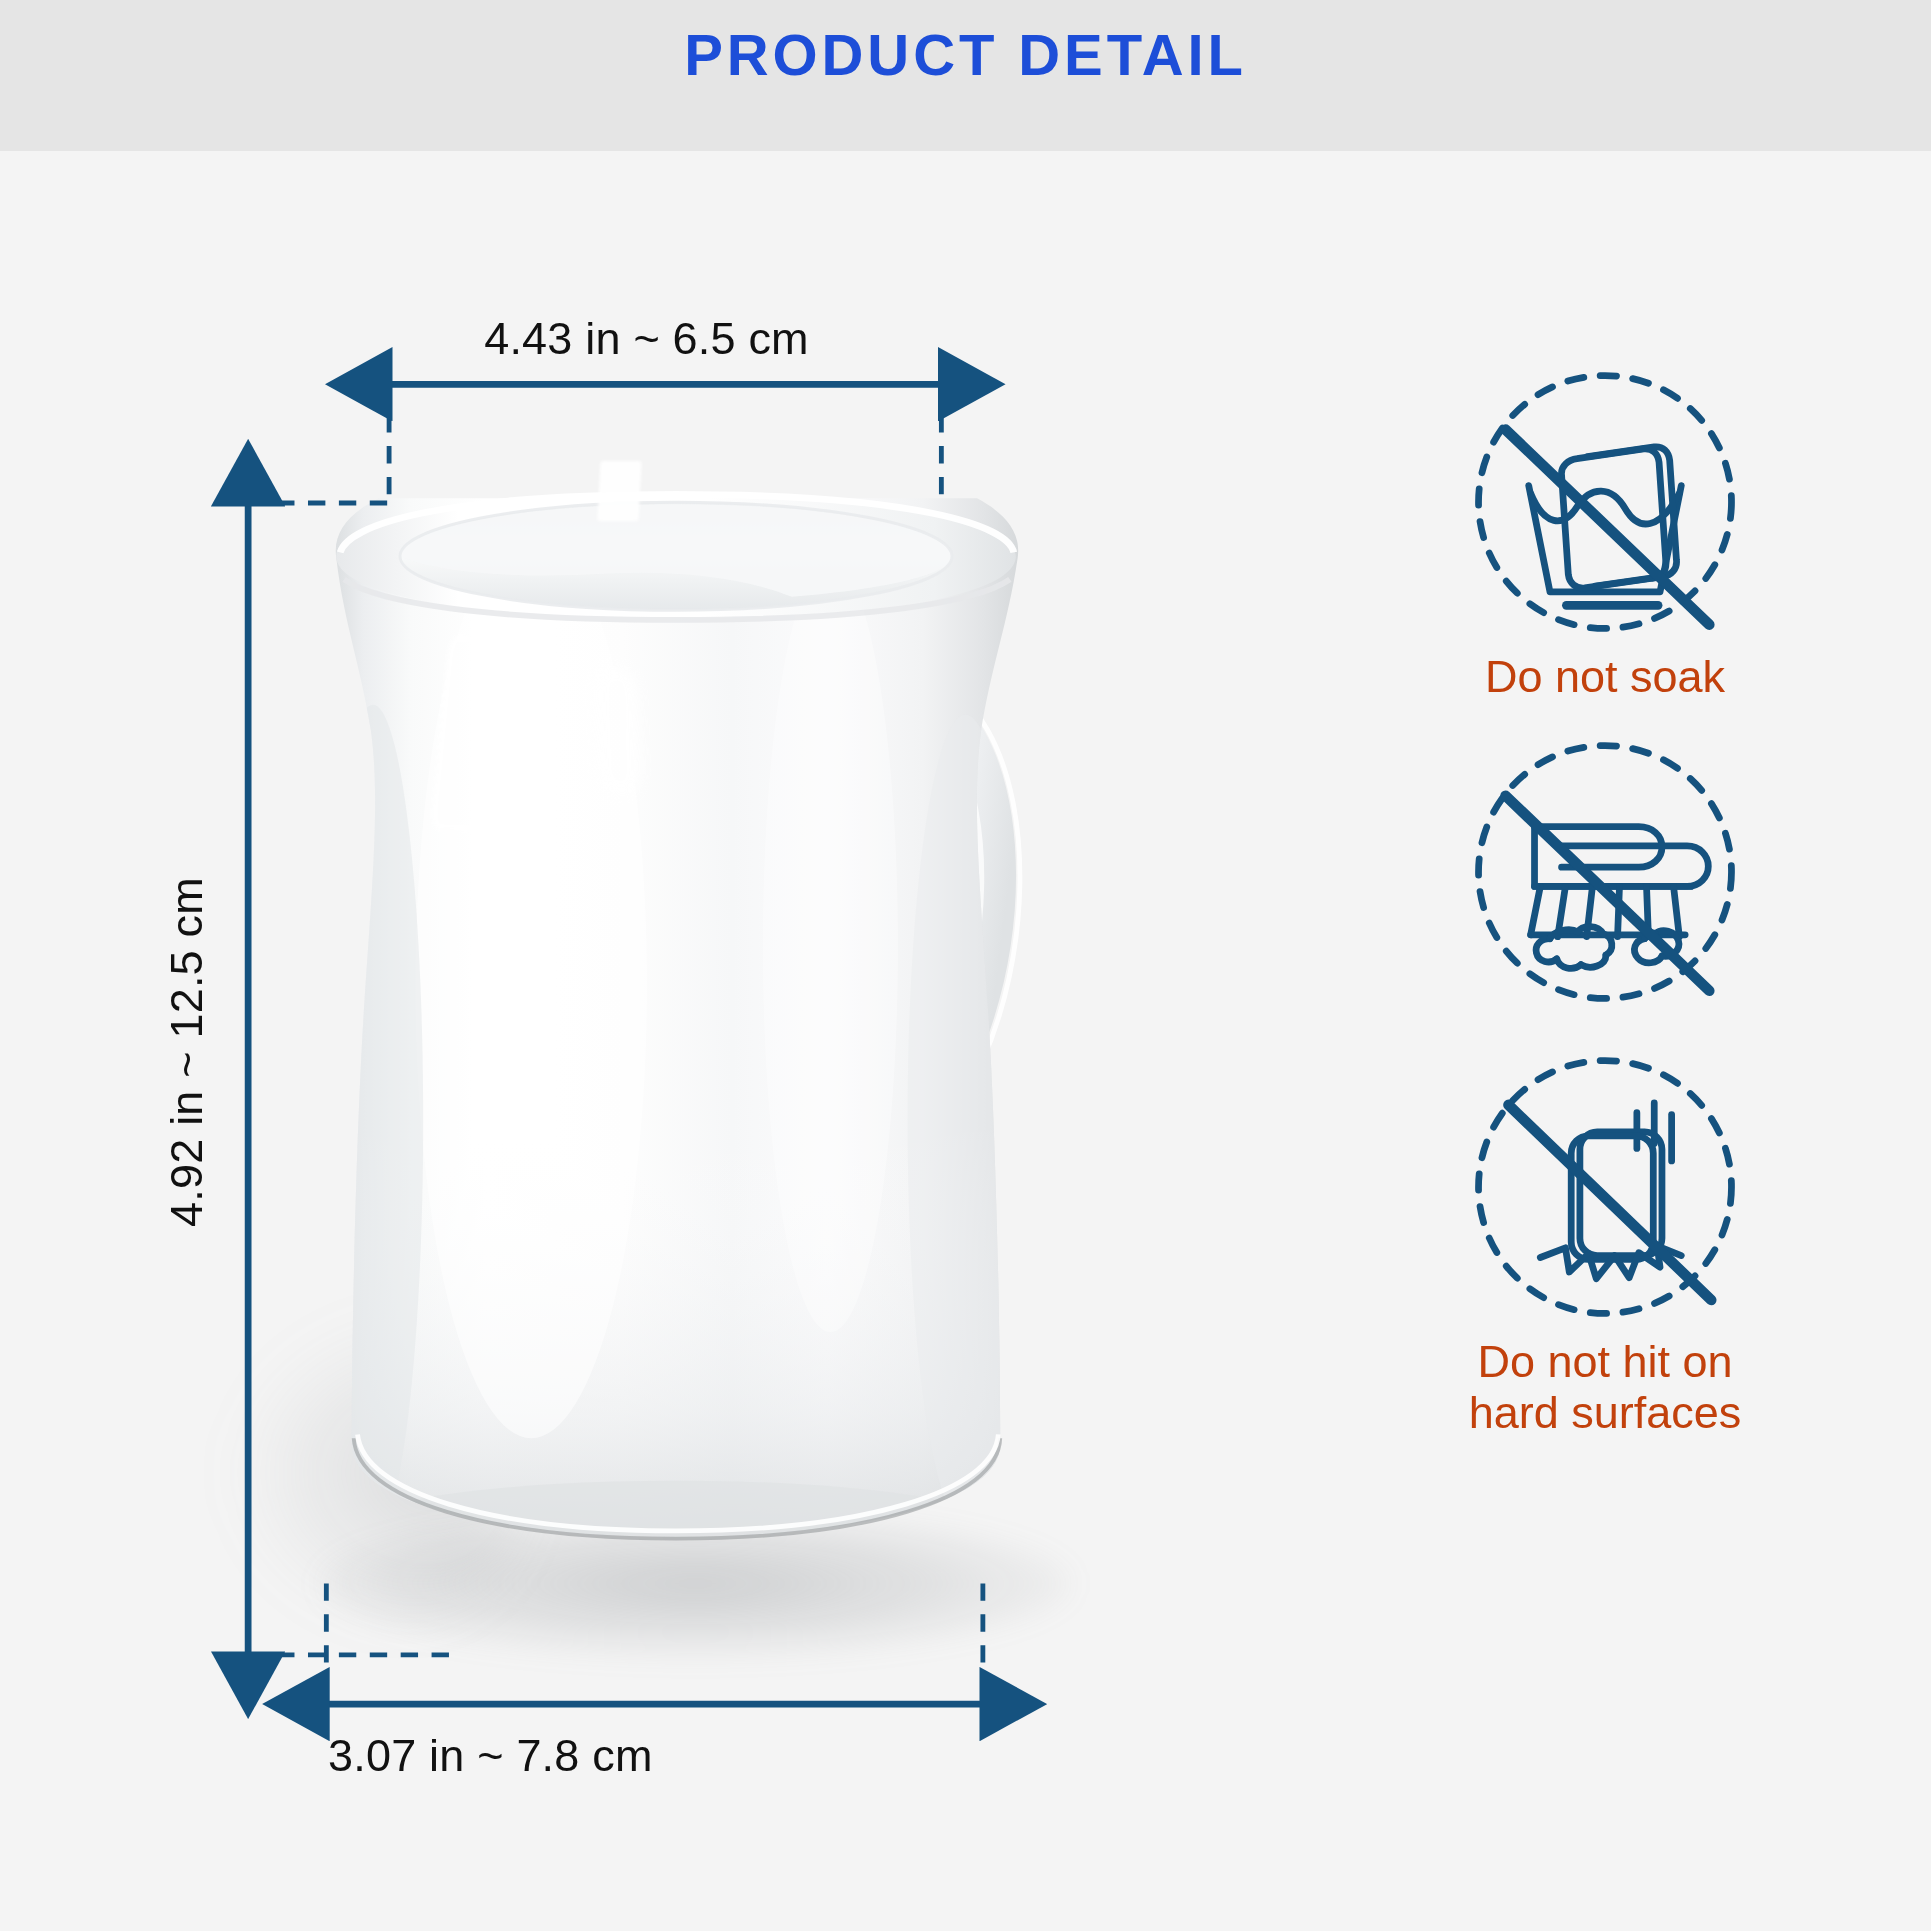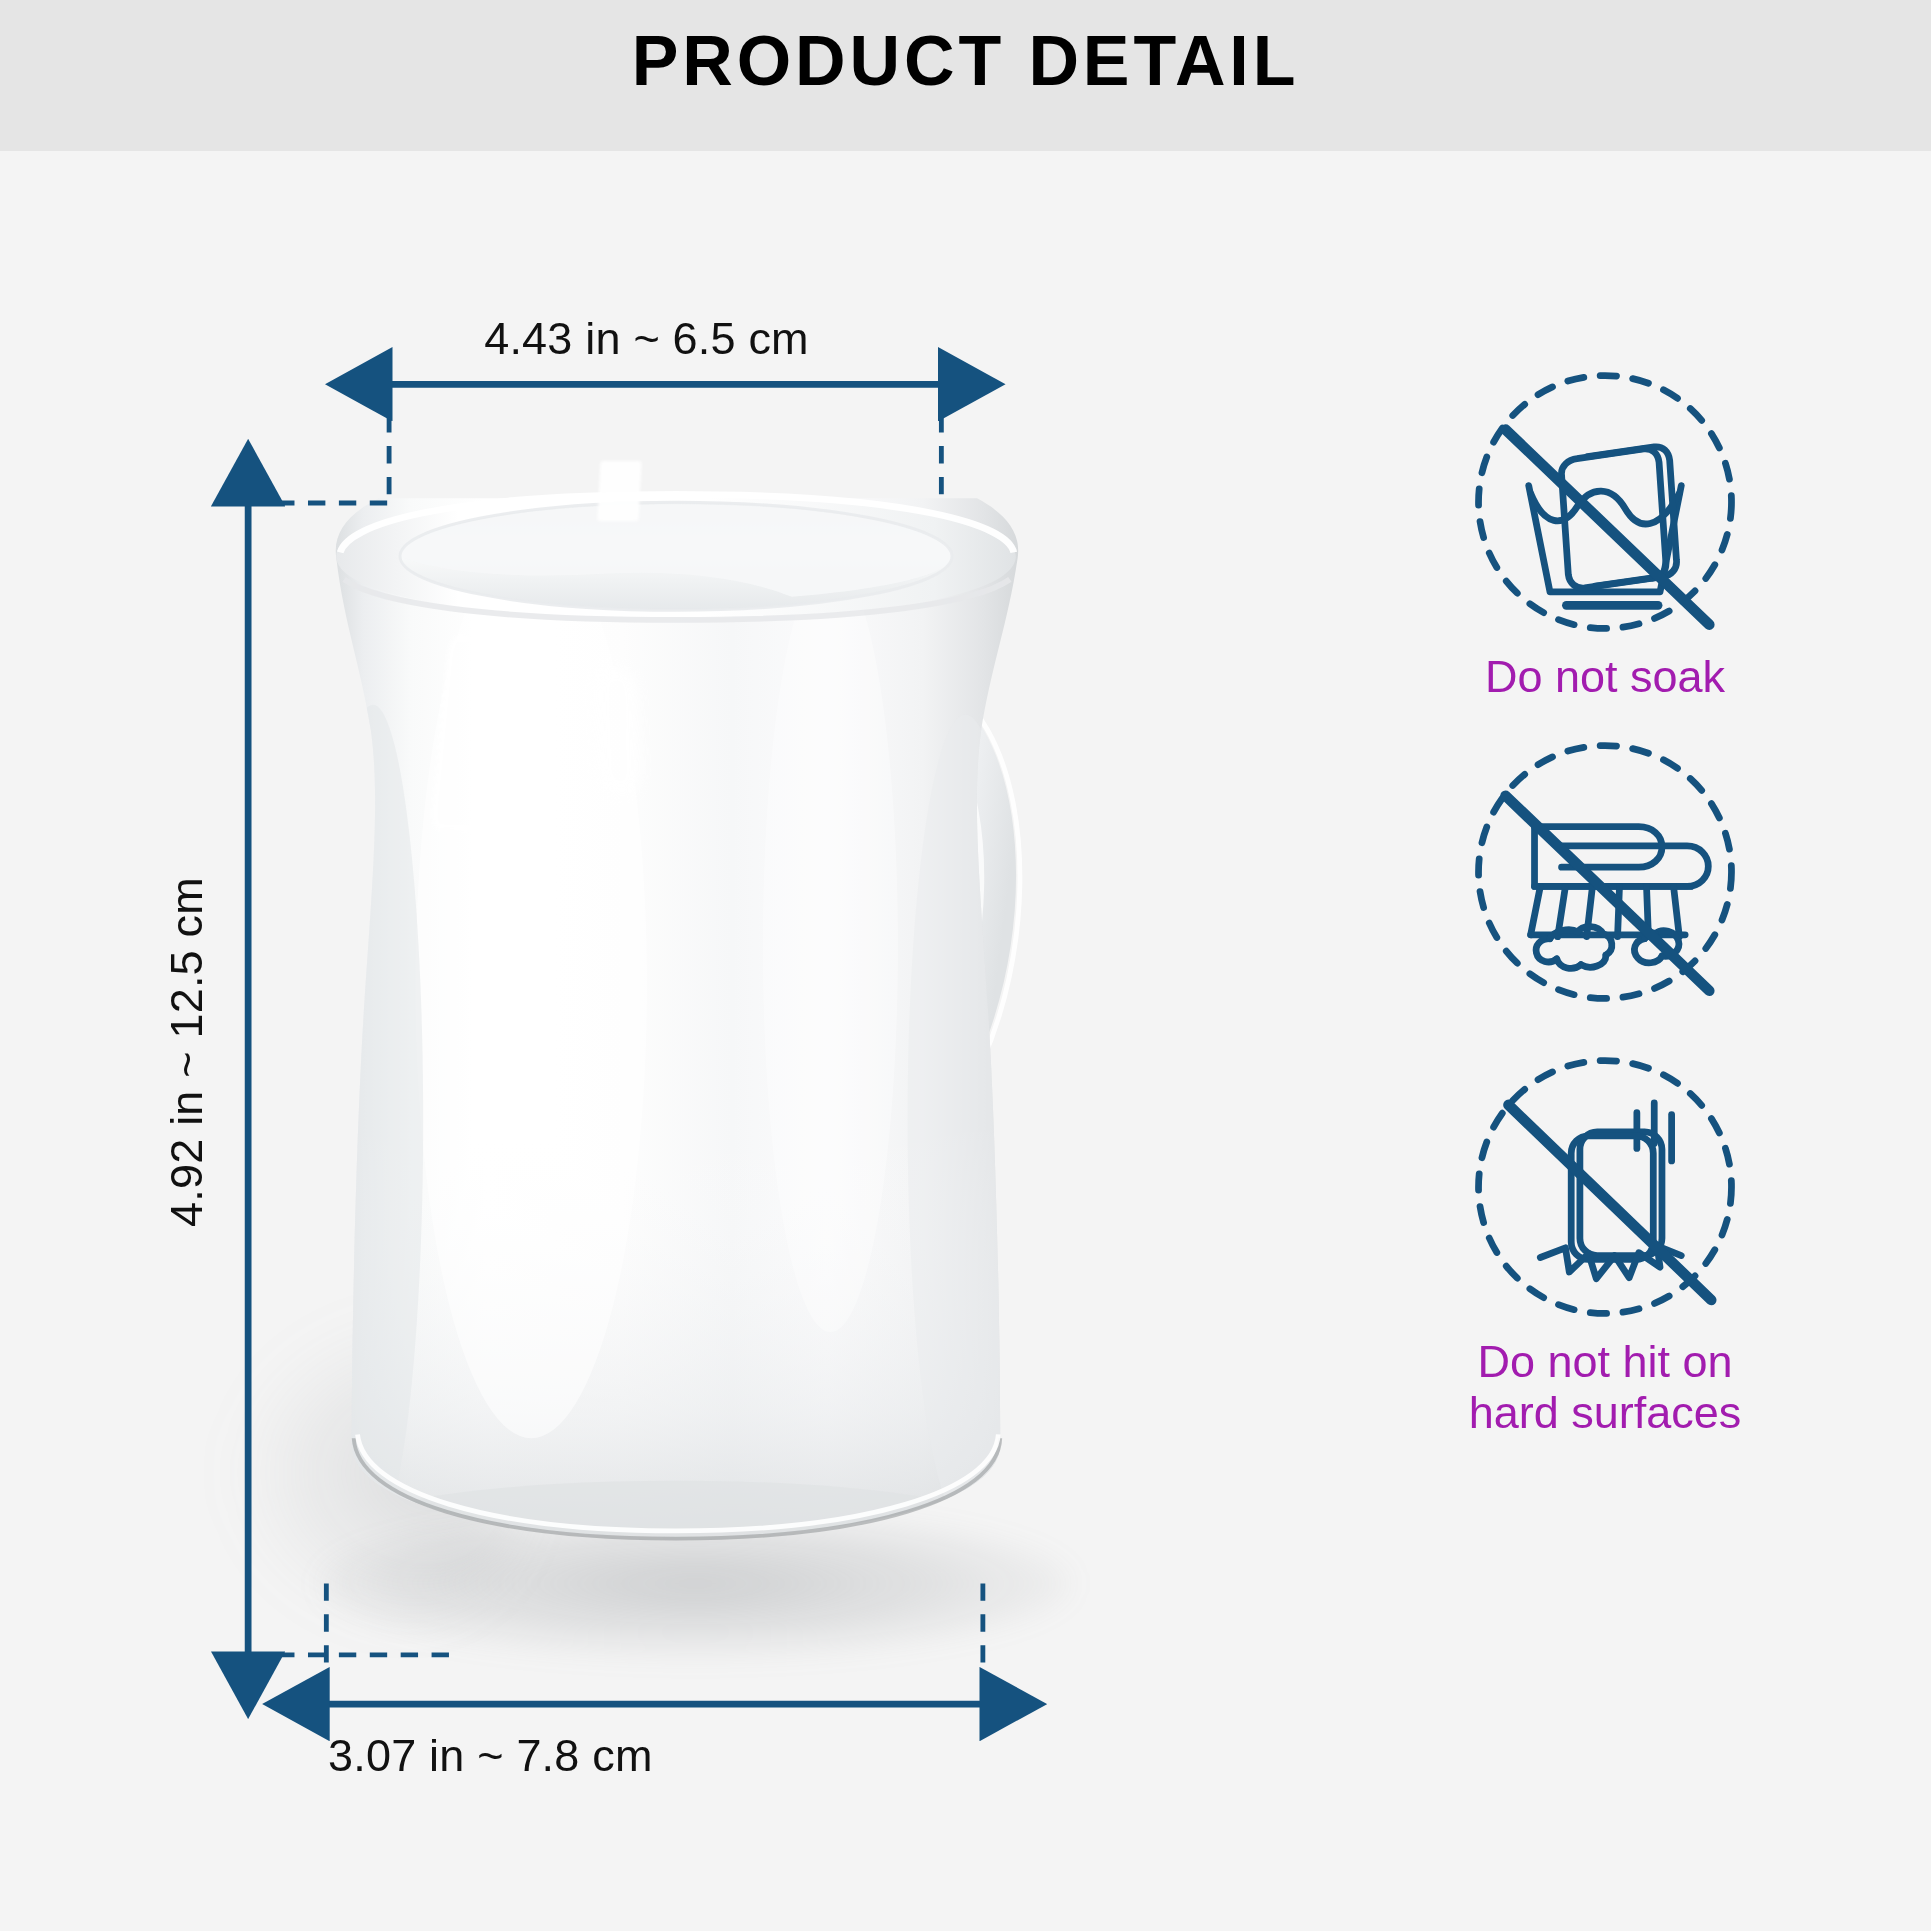--- a/index.html
+++ b/index.html
@@ -22,24 +22,24 @@
     left: 0; top: 0;
     width: 1931px;
     height: 151px;
     background: #e5e5e5;
   }
   #page-title {
     position: absolute;
     left: 0; top: 26px;
     width: 1931px;
     text-align: center;
-    font-size: 70px;
+    font-size: 58px;
     font-weight: 700;
     letter-spacing: 3.9px;
-    color: #000000;
+    color: #1d4ed8;
     line-height: 1.0;
     white-space: nowrap;
   }
 
   
   #mug-stage {
     position: absolute;
     left: 290px;
     top: 444px;
     width: 1043px;
@@ -173,21 +173,21 @@
     width: 444px;
     height: 290px;
     display: flex;
     align-items: center;
     justify-content: center;
   }
   .care-icon-wrap svg { display:block; overflow: visible; }
   .care-caption {
     width: 444px;
     text-align: center;
-    color: #a21caf;
+    color: #c2410c;
     font-size: 45px;
     line-height: 1.14;
     font-weight: 400;
     margin-top: 3.9px;
   }
 </style>
 </head>
 <body>
 
 <div id="page">

